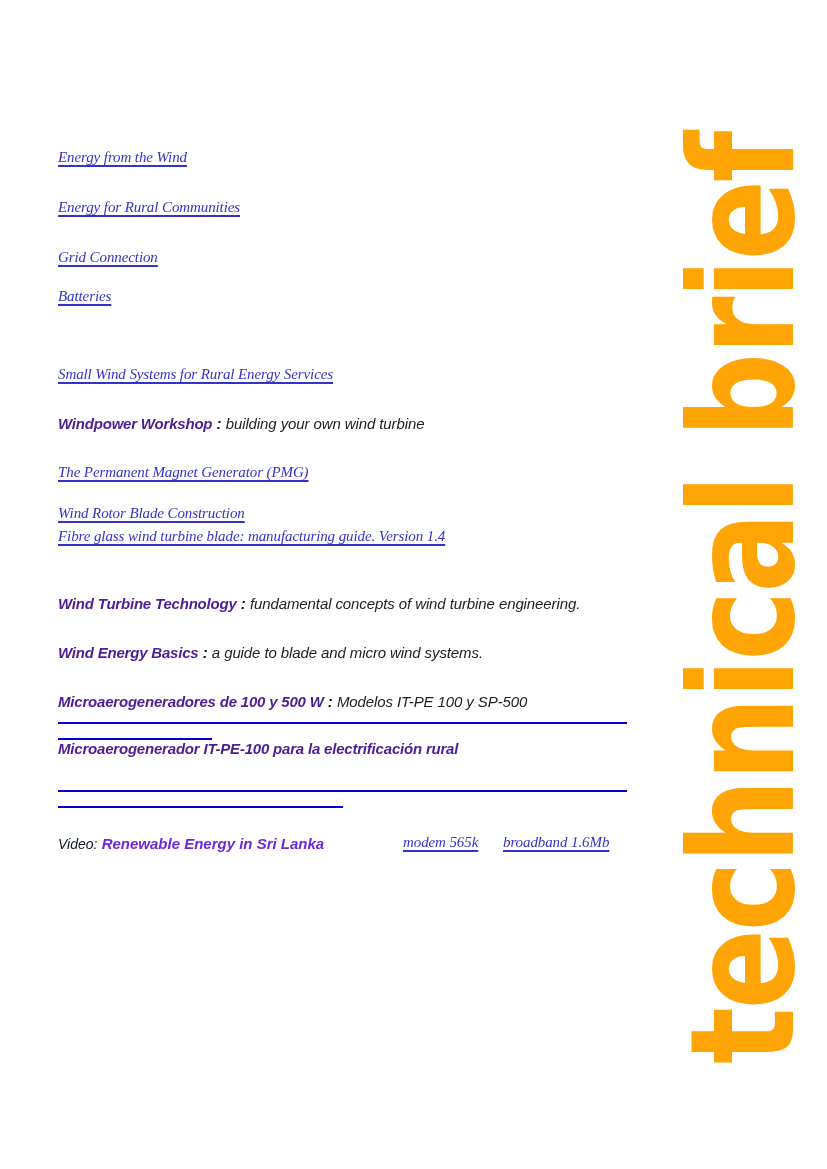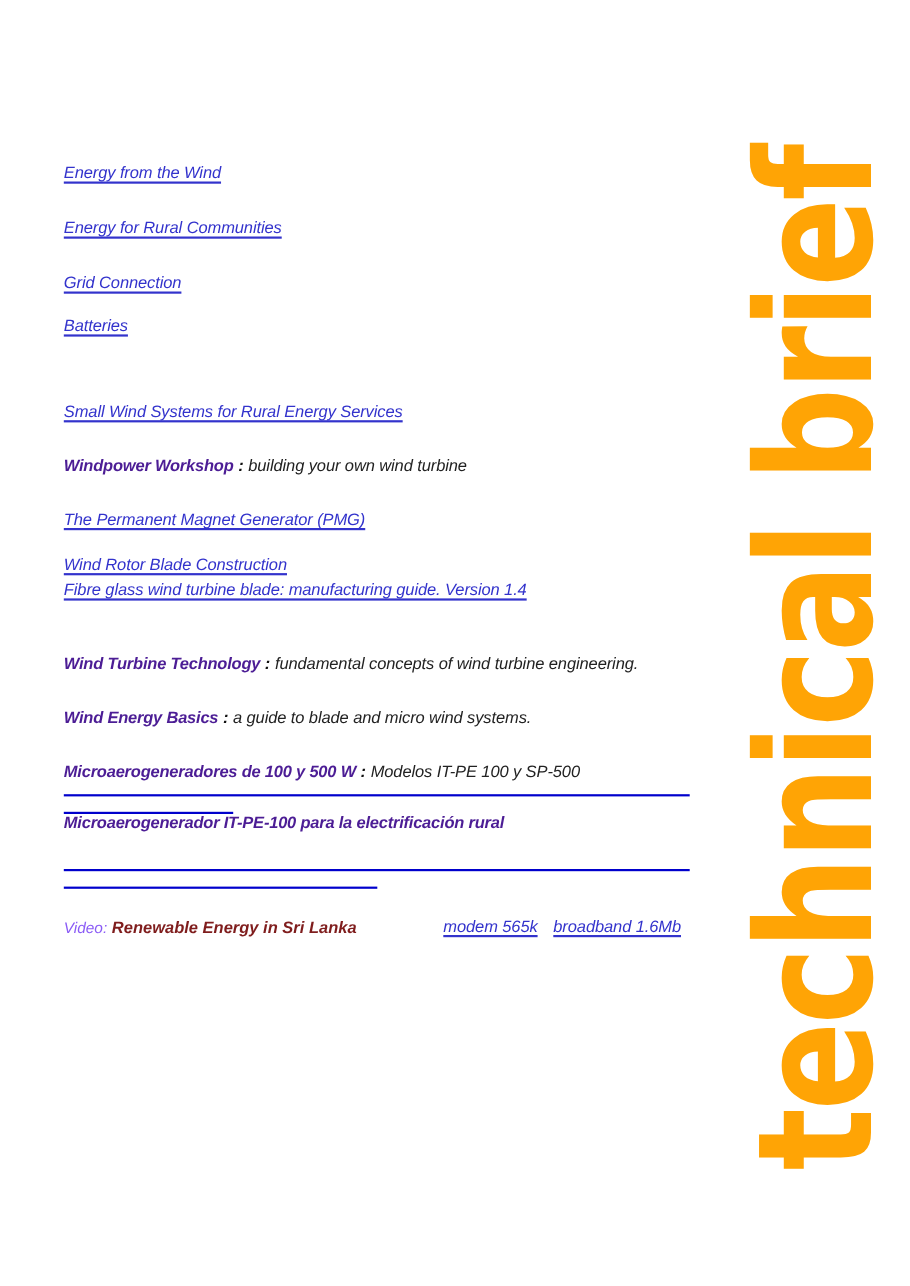--- a/index.html
+++ b/index.html
@@ -19,36 +19,37 @@
     color: #1a1a1a;
   }
   .abs { position: absolute; left: 58px; white-space: nowrap; }
   a.doclink {
     color: #3333CC;
     text-decoration: underline;
     text-decoration-thickness: 1.5px;
     text-underline-offset: 3px;
     cursor: pointer;
     letter-spacing: -0.1px;
+    font-family: Liberation Serif, serif;
   }
   .entry-title {
     font-weight: 700;
     color: #4c1d95;
     letter-spacing: -0.2px;
   }
   .entry-sep { font-weight: 700; color: #111111; }
   .entry-desc { color: #222222; letter-spacing: -0.1px; }
   .rule {
     position: absolute;
     left: 58px;
     height: 2px;
     background: #0000CC;
   }
-  .video-prefix { color: #8b5cf6; font-size: 14px; }
-  .video-title { font-weight: 700; color: #7f1d1d; }
+  .video-prefix { color: #0f172a; font-size: 14px; }
+  .video-title { font-weight: 700; color: #6d28d9; }
   .banner {
     position: absolute;
     left: 670px;
     top: 1064px;
     transform-origin: 0 0;
     transform: rotate(-90deg) scaleX(0.82);
     font-family: "DejaVu Sans", sans-serif;
     font-style: normal;
     font-weight: 800;
     font-size: 145px;

